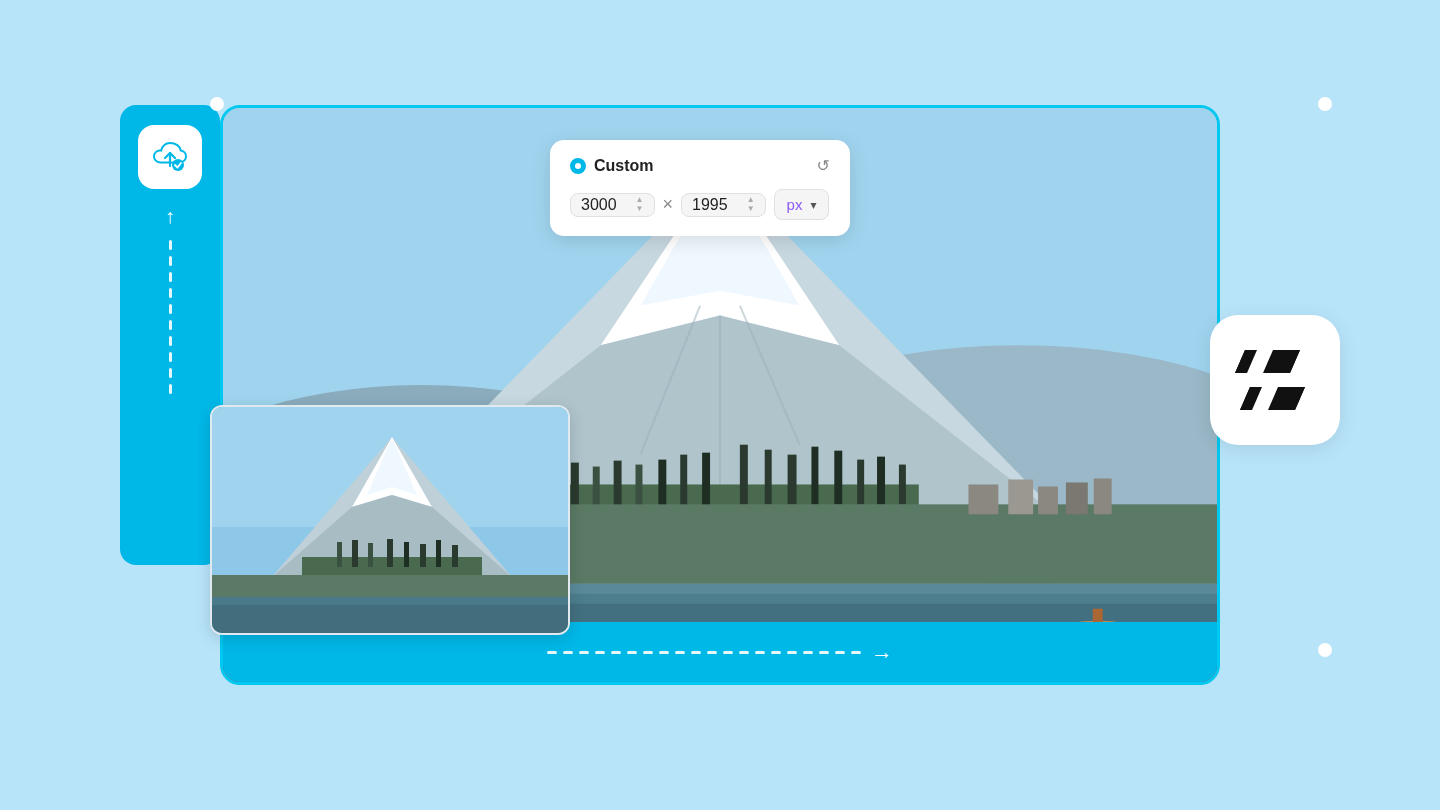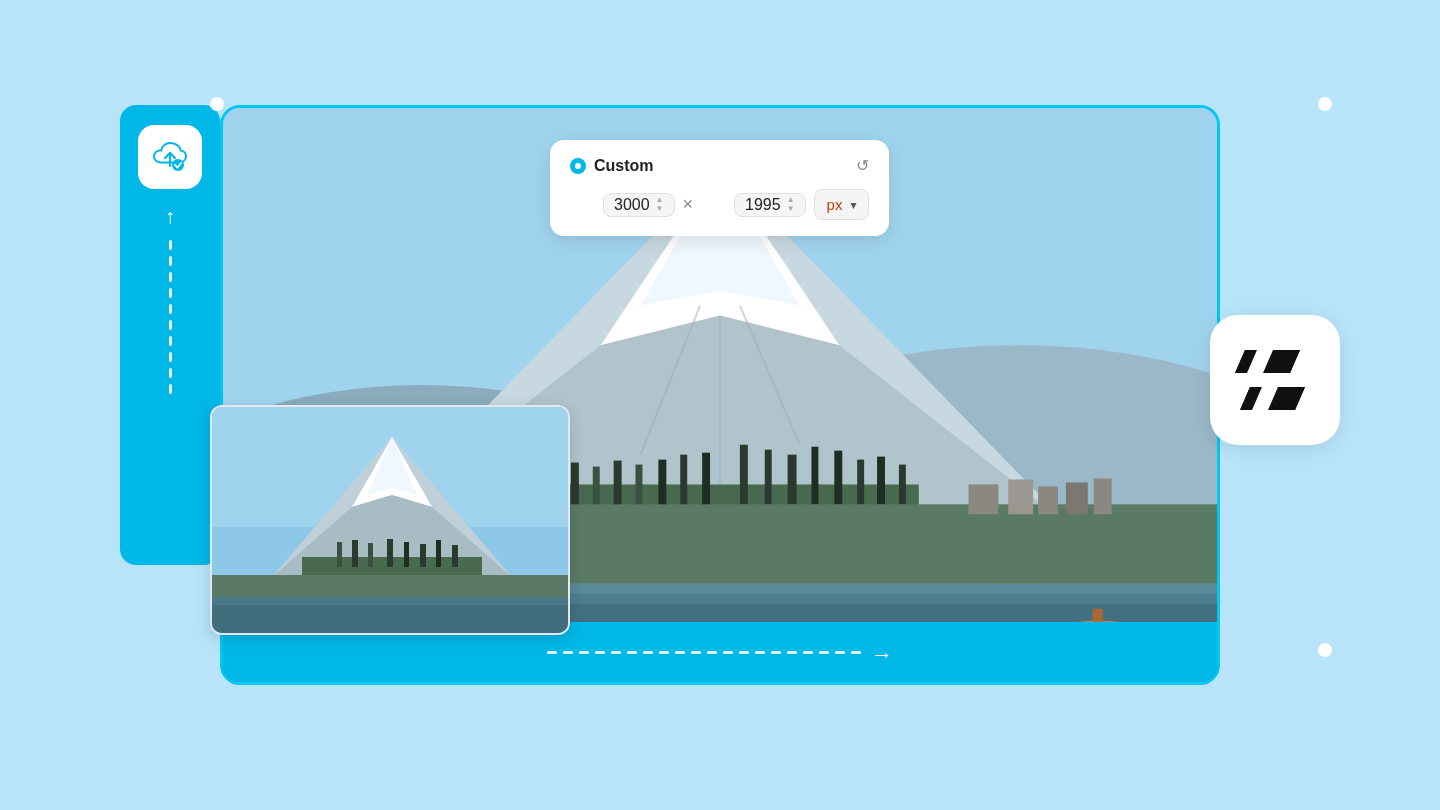--- a/index.html
+++ b/index.html
@@ -178,22 +178,21 @@
       gap: 8px;
     }
 
     .dimension-input {
       display: flex;
       align-items: center;
       background: #f5f5f5;
       border: 1px solid #e0e0e0;
       border-radius: 8px;
       padding: 2px 10px;
-      gap: 6px;
-      margin-left: 33px;
+      gap: 19px;
     }
 
     .dim-value {
       font-size: 16px;
       font-weight: 500;
       color: #222;
     }
 
     .dim-spinners {
       display: flex;
@@ -221,21 +220,21 @@
       border: 1px solid #e0e0e0;
       border-radius: 8px;
       padding: 6px 12px;
       gap: 8px;
       cursor: pointer;
     }
 
     .unit-text {
       font-size: 15px;
       font-weight: 500;
-      color: #c2410c;
+      color: #8b5cf6;
     }
 
     .chevron-down {
       font-size: 12px;
       color: #555;
     }
 
     
     .thumbnail-card {
       position: absolute;

